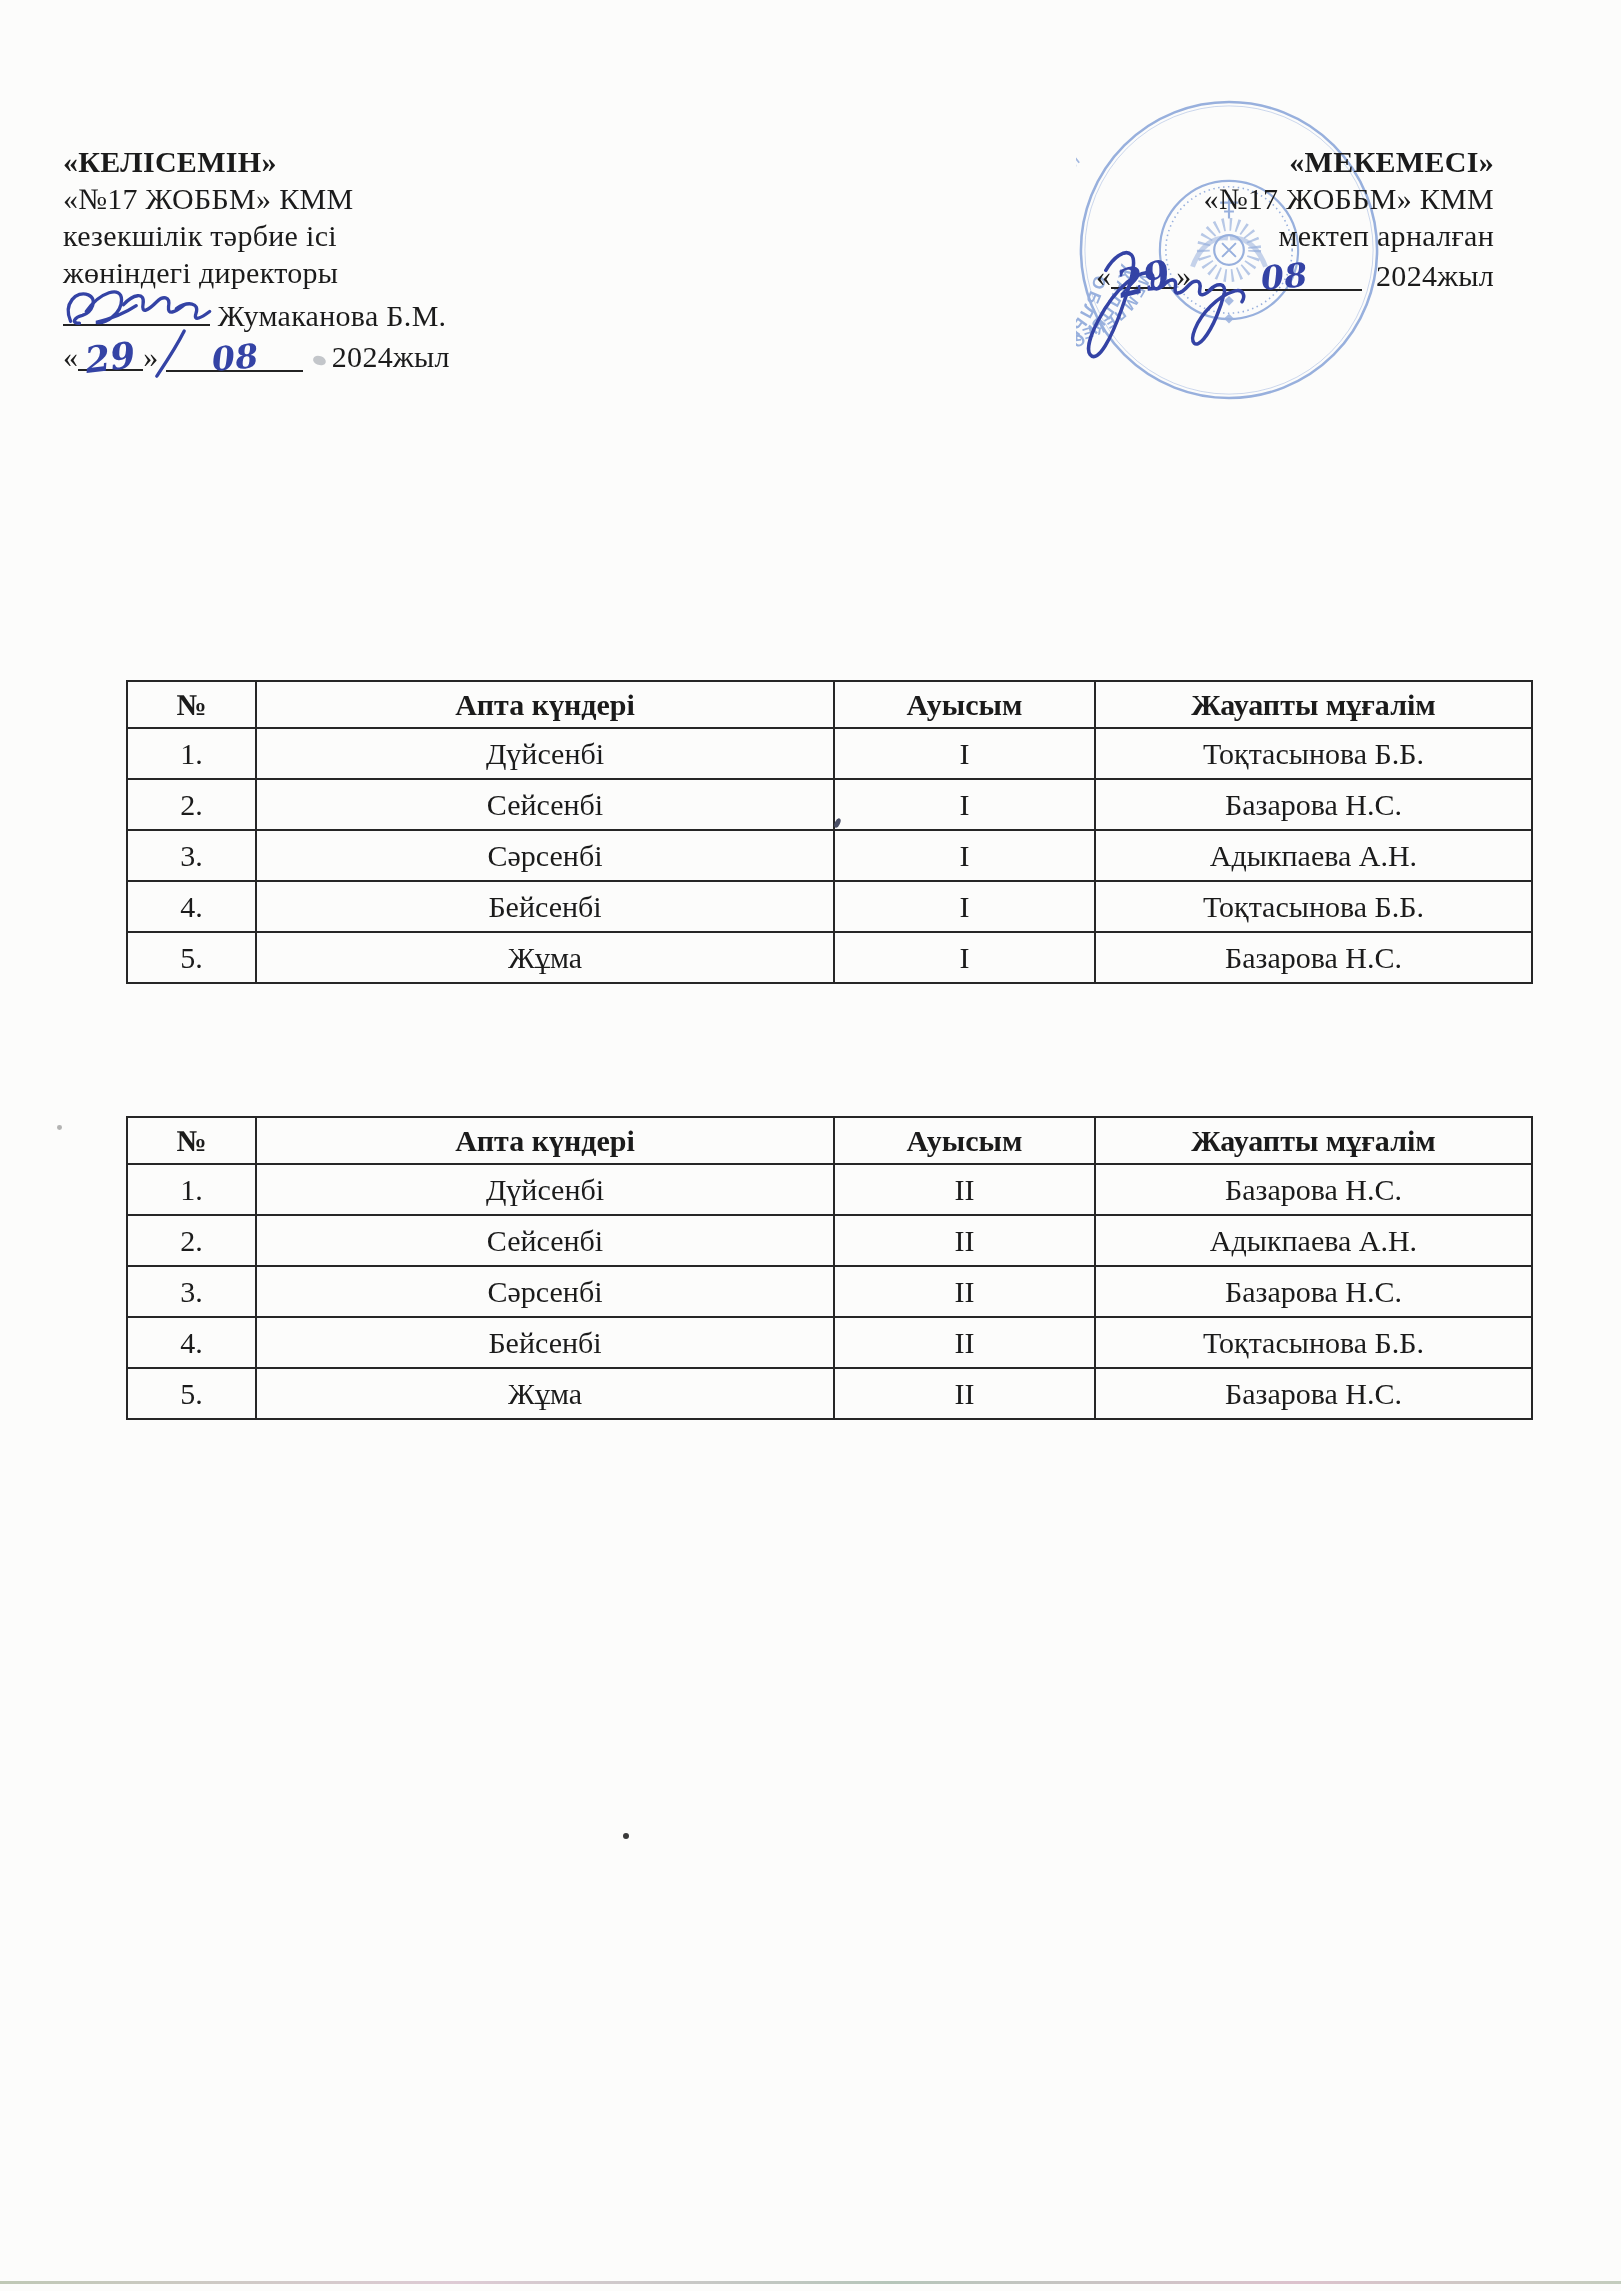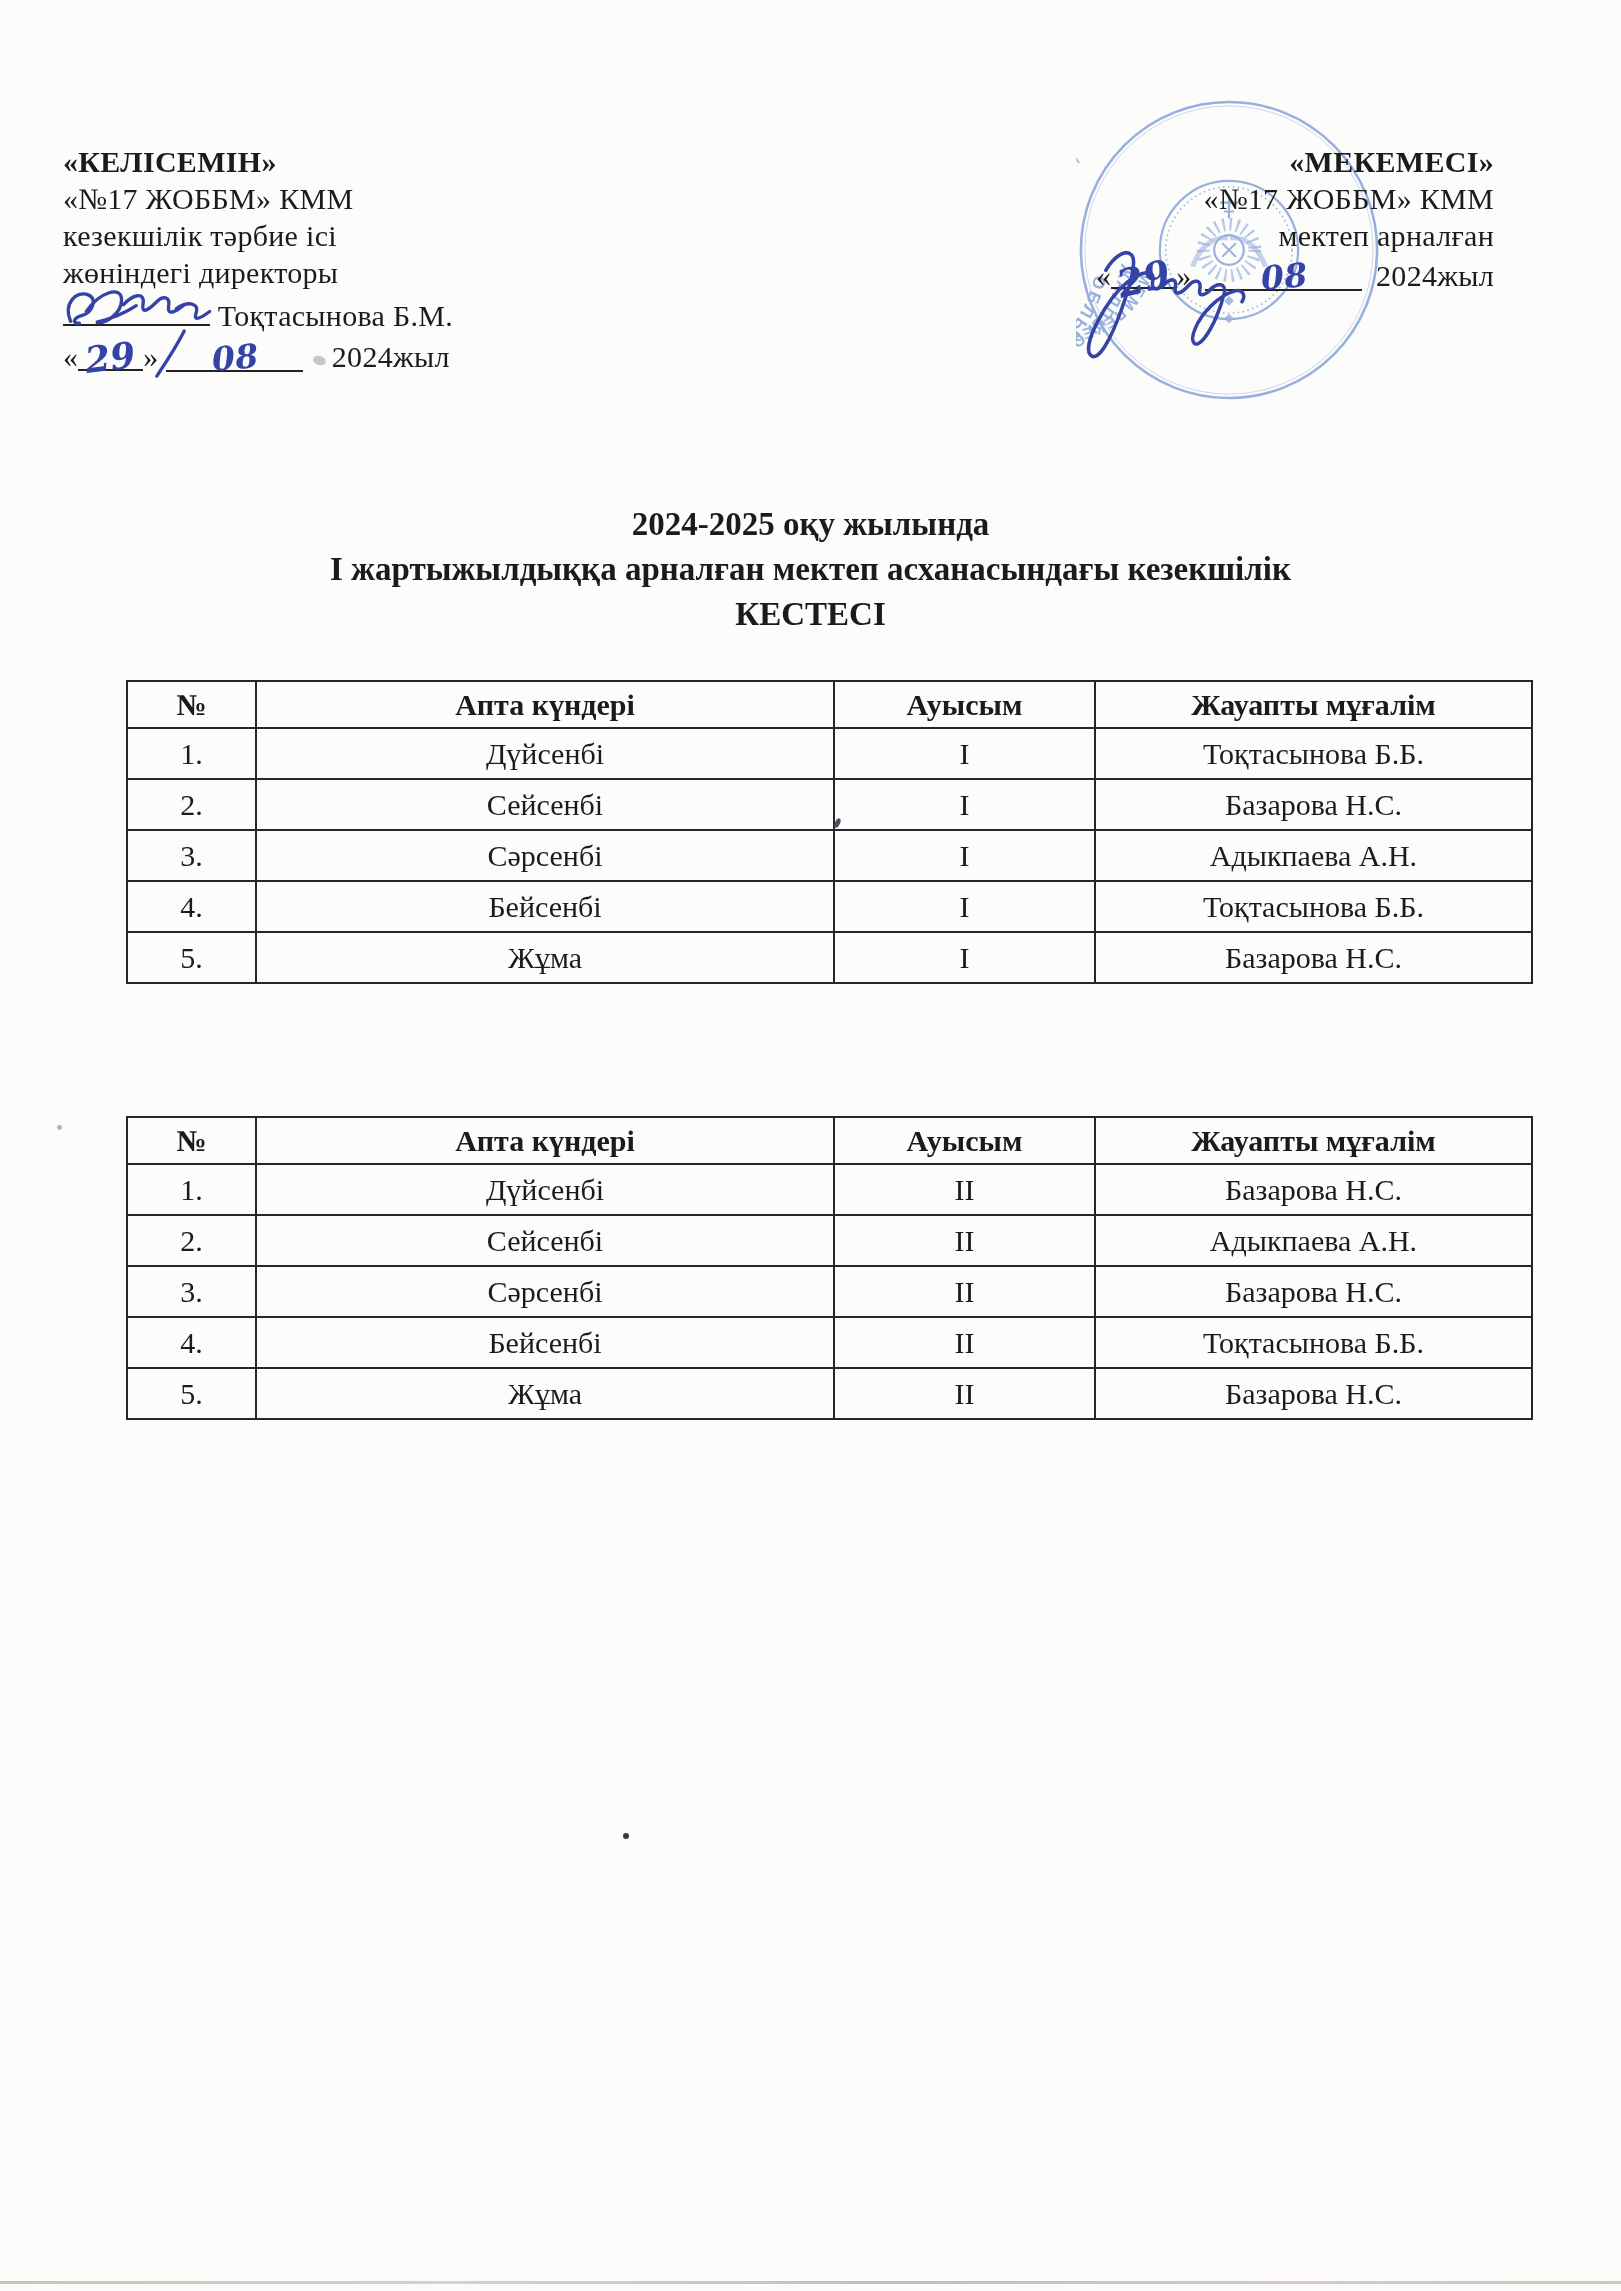--- a/index.html
+++ b/index.html
@@ -96,21 +96,21 @@
     </text>
   </svg>
 
   <div class="approve left-block">
     <div class="b">«КЕЛІСЕМІН»</div>
     <div>«№17 ЖОББМ» КММ</div>
     <div>кезекшілік тәрбие ісі</div>
     <div>жөніндегі директоры</div>
     <div class="sig-row">
       <span class="uline sig-ul"></span>
-      <span>Тоқтасынова Б.М.</span>
+      <span>Жумаканова Б.М.</span>
     </div>
     <div class="date-row">
       <span>«</span><span class="uline day-ul"><span class="hand hand-day">29</span></span><span>»</span><span class="uline month-ul"><span class="hand hand-month">08</span></span><span class="smudge"></span><span>2024жыл</span>
     </div>
   </div>
 
   <svg class="sig-svg sig-left" width="235" height="123" viewBox="0 0 240 125">
     <g fill="none" stroke="#3443a5" stroke-width="3.4" stroke-linecap="round">
       <path d="M 18,48 C 10,30 24,16 36,21 C 46,25 40,39 30,42 C 22,44 18,50 27,50"></path>
       <path d="M 34,38 C 48,18 70,11 70,26 C 70,40 54,51 44,49 C 57,46 73,40 85,32"></path>
@@ -130,25 +130,20 @@
   </div>
 
   <svg class="sig-svg sig-right" width="294" height="142" viewBox="0 0 300 145">
     <g fill="none" stroke="#3443a5" stroke-width="3.6" stroke-linecap="round">
       <path d="M 62,32 C 70,18 82,10 88,16 C 94,22 88,44 78,72 C 68,100 54,128 46,118 C 38,108 62,62 84,44 C 98,33 112,30 110,42 C 108,52 114,54 122,46"></path>
       <path d="M 120,48 C 127,40 135,39 133,49 C 131,58 138,57 146,48 C 152,41 160,41 158,51 C 156,60 163,58 171,50"></path>
       <path d="M 168,52 C 176,44 185,45 183,55 C 180,68 172,90 162,102 C 154,112 147,107 153,92 C 159,77 176,58 194,53 C 202,51 205,58 201,64"></path>
     </g>
   </svg>
 
-  <div class="doc-title">
-    <div>2024-2025 оқу жылында</div>
-    <div>І жартыжылдыққа арналған мектеп асханасындағы кезекшілік</div>
-    <div>КЕСТЕСІ</div>
-  </div>
 
   <table class="tbl t1">
     <colgroup>
         <col style="width:129px">
         <col style="width:578px">
         <col style="width:261px">
         <col style="width:437px">
       </colgroup>
     <thead>
         <tr>

